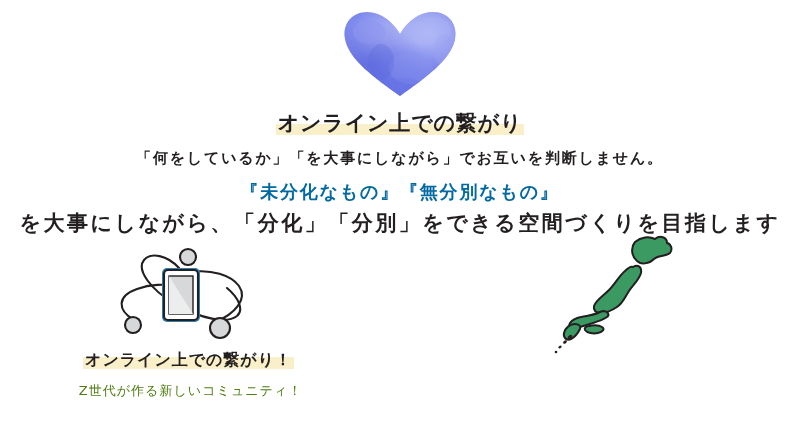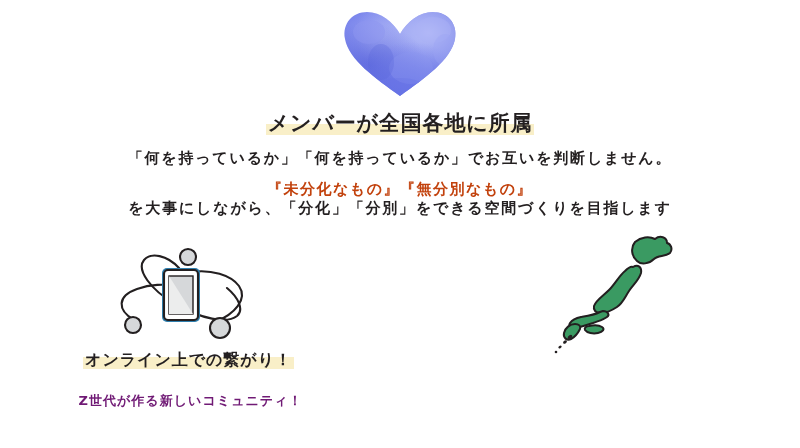--- a/index.html
+++ b/index.html
@@ -60,22 +60,22 @@
   .lead {
     position: absolute;
     left: 0;
     width: 800px;
     text-align: center;
     white-space: nowrap;
     font-weight: bold;
     letter-spacing: 0.12em;
   }
   .lead-1 { top: 149px; font-size: 15px; color: #231f20; }
-  .lead-2 { top: 180px; font-size: 15px; color: #c2410c; letter-spacing: 0.1em; }
-  .lead-3 { top: 199px; font-size: 15px; color: #231f20; }
+  .lead-2 { top: 180px; font-size: 18px; color: #0369a1; letter-spacing: 0.1em; }
+  .lead-3 { top: 209px; font-size: 21px; color: #231f20; }
 
   
   .cols {
     position: absolute;
     left: 0;
     top: 240px;
     width: 800px;
     height: 208px;
     display: flex;
     gap: 38px;
@@ -100,25 +100,25 @@
     letter-spacing: 0.06em;
     white-space: nowrap;
     margin-top: 2px;
   }
   .col-title .hl-mark {
     background: linear-gradient(to top,
        #f9efc8 0%, #f9efc8 62%, rgba(249,239,200,0) 62%, rgba(249,239,200,0) 100%);
   }
   .col-line {
     font-size: 13px;
-    font-weight: bold;
+    font-weight: normal;
     letter-spacing: 0.08em;
     white-space: nowrap;
-    margin-top: 21px;
-    color: #701a75;
+    margin-top: 11px;
+    color: #4d7c0f;
   }
   .col-left .art { margin-left: -18px; }
   .col-left .col-title { margin-left: -4px; }
   .col-right .art { margin-left: 18px; }
 </style>
 </head>
 <body>
 
 <div class="slide">
 
@@ -157,24 +157,24 @@
           <ellipse cx="70" cy="58" rx="22" ry="16" fill="#8b95ef" opacity="0.38"></ellipse>
           <ellipse cx="40" cy="52" rx="13" ry="18" fill="#5a66dc" opacity="0.3"></ellipse>
           <ellipse cx="59" cy="78" rx="26" ry="10" fill="#6874e6" opacity="0.35"></ellipse>
           <ellipse cx="104" cy="40" rx="12" ry="16" fill="#9ba4f3" opacity="0.35"></ellipse>
         </g>
       </svg>
     </span>
   </div>
 
   <div class="headline">
-    <span class="hl-mark">メンバーが全国各地に所属</span>
+    <span class="hl-mark">オンライン上での繋がり</span>
   </div>
 
-  <div class="lead lead-1">「何を持っているか」「何を持っているか」でお互いを判断しません。</div>
+  <div class="lead lead-1">「何をしているか」「を大事にしながら」でお互いを判断しません。</div>
   <div class="lead lead-2">『未分化なもの』『無分別なもの』</div>
   <div class="lead lead-3">を大事にしながら、「分化」「分別」をできる空間づくりを目指します</div>
 
   <div class="cols">
 
     <div class="col col-left">
       <div class="art">
         <span>
           <svg width="150" height="104" viewBox="0 0 150 104" xmlns="http://www.w3.org/2000/svg">
             <g fill="none" stroke="#231f20" stroke-width="2.1" stroke-linecap="round">

